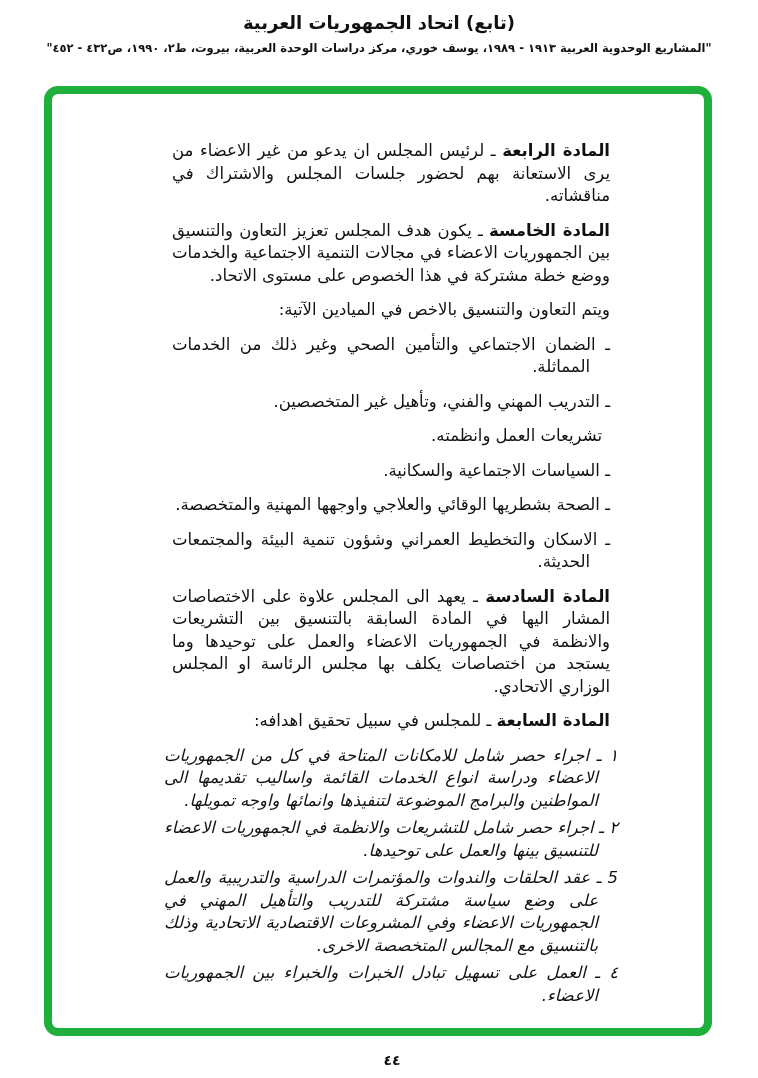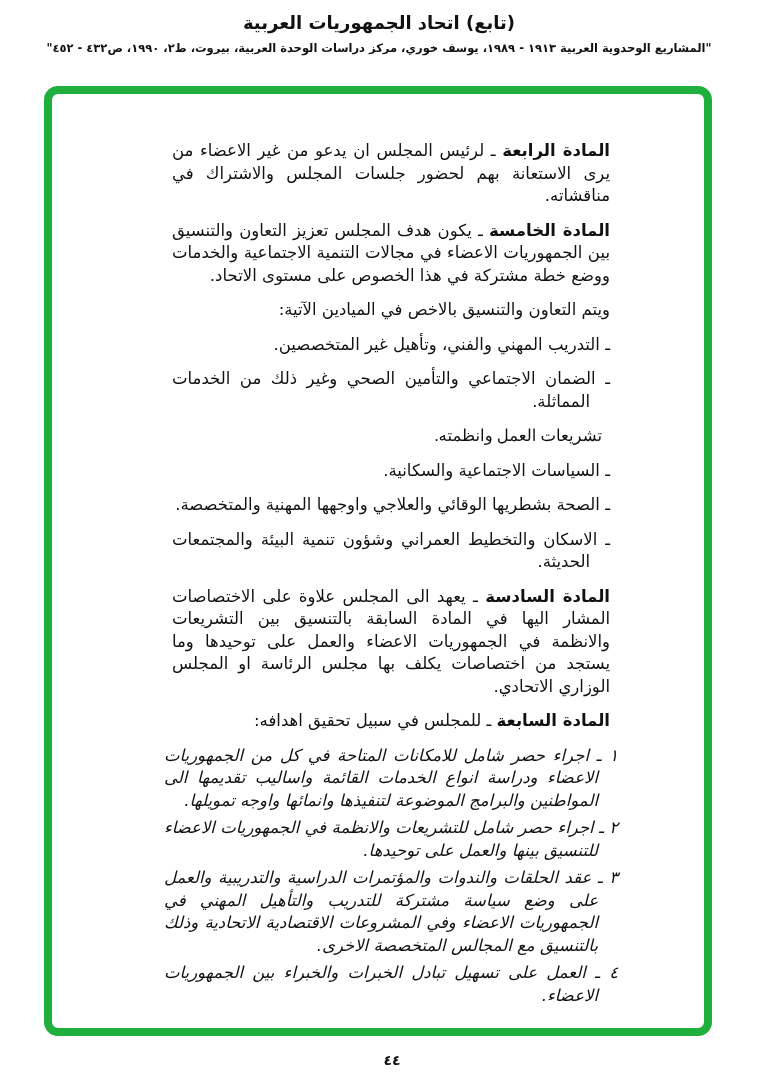--- a/index.html
+++ b/index.html
@@ -47,21 +47,21 @@
     direction: rtl;
     text-align: justify;
     font-size: 16.5px;
     line-height: 22.5px;
   }
   .para { margin: 12px; }
   .lead { font-weight: bold; }
   
   .hang { padding-right: 20px; text-indent: -20px; }
   
-  .inset { padding-right: 8px; font-family: Liberation Serif, serif; }
+  .inset { padding-right: 8px; }
   
   .num { margin: 5px 4px; font-style: italic; }
   .pagenum {
     position: absolute;
     bottom: 10px; left: 0; right: 0;
     text-align: center;
     font-weight: bold;
     font-size: 14px;
     direction: rtl;
     margin-left: 26px;
@@ -81,41 +81,41 @@
 
   <div class="content">
 
     <div class="para"><span class="lead">المادة الرابعة</span><span> ـ لرئيس المجلس ان يدعو من غير الاعضاء من يرى الاستعانة بهم لحضور جلسات المجلس والاشتراك في مناقشاته.</span></div>
 
     <div class="para"><span class="lead">المادة الخامسة</span><span> ـ يكون هدف المجلس تعزيز التعاون والتنسيق بين الجمهوريات الاعضاء في مجالات التنمية الاجتماعية والخدمات ووضع خطة مشتركة في هذا الخصوص على مستوى الاتحاد.</span></div>
 
     <div class="para"><span>ويتم التعاون والتنسيق بالاخص في الميادين الآتية:</span></div>
 
 
+    <div class="para hang"><span>ـ الضمان الاجتماعي والتأمين الصحي وغير ذلك من الخدمات المماثلة.</span></div>
+
     <div class="para hang"><span>ـ التدريب المهني والفني، وتأهيل غير المتخصصين.</span></div>
-
-    <div class="para hang"><span>ـ الضمان الاجتماعي والتأمين الصحي وغير ذلك من الخدمات المماثلة.</span></div>
 
     <div class="para inset"><span>تشريعات العمل وانظمته.</span></div>
 
     <div class="para hang"><span>ـ السياسات الاجتماعية والسكانية.</span></div>
 
     <div class="para hang"><span>ـ الصحة بشطريها الوقائي والعلاجي واوجهها المهنية والمتخصصة.</span></div>
 
     <div class="para hang"><span>ـ الاسكان والتخطيط العمراني وشؤون تنمية البيئة والمجتمعات الحديثة.</span></div>
 
     <div class="para"><span class="lead">المادة السادسة</span><span> ـ يعهد الى المجلس علاوة على الاختصاصات المشار اليها في المادة السابقة بالتنسيق بين التشريعات والانظمة في الجمهوريات الاعضاء والعمل على توحيدها وما يستجد من اختصاصات يكلف بها مجلس الرئاسة او المجلس الوزاري الاتحادي.</span></div>
 
     <div class="para"><span class="lead">المادة السابعة</span><span> ـ للمجلس في سبيل تحقيق اهدافه:</span></div>
 
     <div class="para hang num"><span>١ ـ اجراء حصر شامل للامكانات المتاحة في كل من الجمهوريات الاعضاء ودراسة انواع الخدمات القائمة واساليب تقديمها الى المواطنين والبرامج الموضوعة لتنفيذها وانمائها واوجه تمويلها.</span></div>
 
     <div class="para hang num"><span>٢ ـ اجراء حصر شامل للتشريعات والانظمة في الجمهوريات الاعضاء للتنسيق بينها والعمل على توحيدها.</span></div>
 
-    <div class="para hang num"><span>٣ ـ عقد الحلقات والندوات والمؤتمرات الدراسية والتدريبية والعمل على وضع سياسة مشتركة للتدريب والتأهيل المهني في الجمهوريات الاعضاء وفي المشروعات الاقتصادية الاتحادية وذلك بالتنسيق مع المجالس المتخصصة الاخرى.</span></div>
+    <div class="para hang num"><span>5 ـ عقد الحلقات والندوات والمؤتمرات الدراسية والتدريبية والعمل على وضع سياسة مشتركة للتدريب والتأهيل المهني في الجمهوريات الاعضاء وفي المشروعات الاقتصادية الاتحادية وذلك بالتنسيق مع المجالس المتخصصة الاخرى.</span></div>
 
     <div class="para hang num"><span>٤ ـ العمل على تسهيل تبادل الخبرات والخبراء بين الجمهوريات الاعضاء.</span></div>
 
 
   </div>
 
   <div class="pagenum">٤٤</div>
 
 </div>
 

